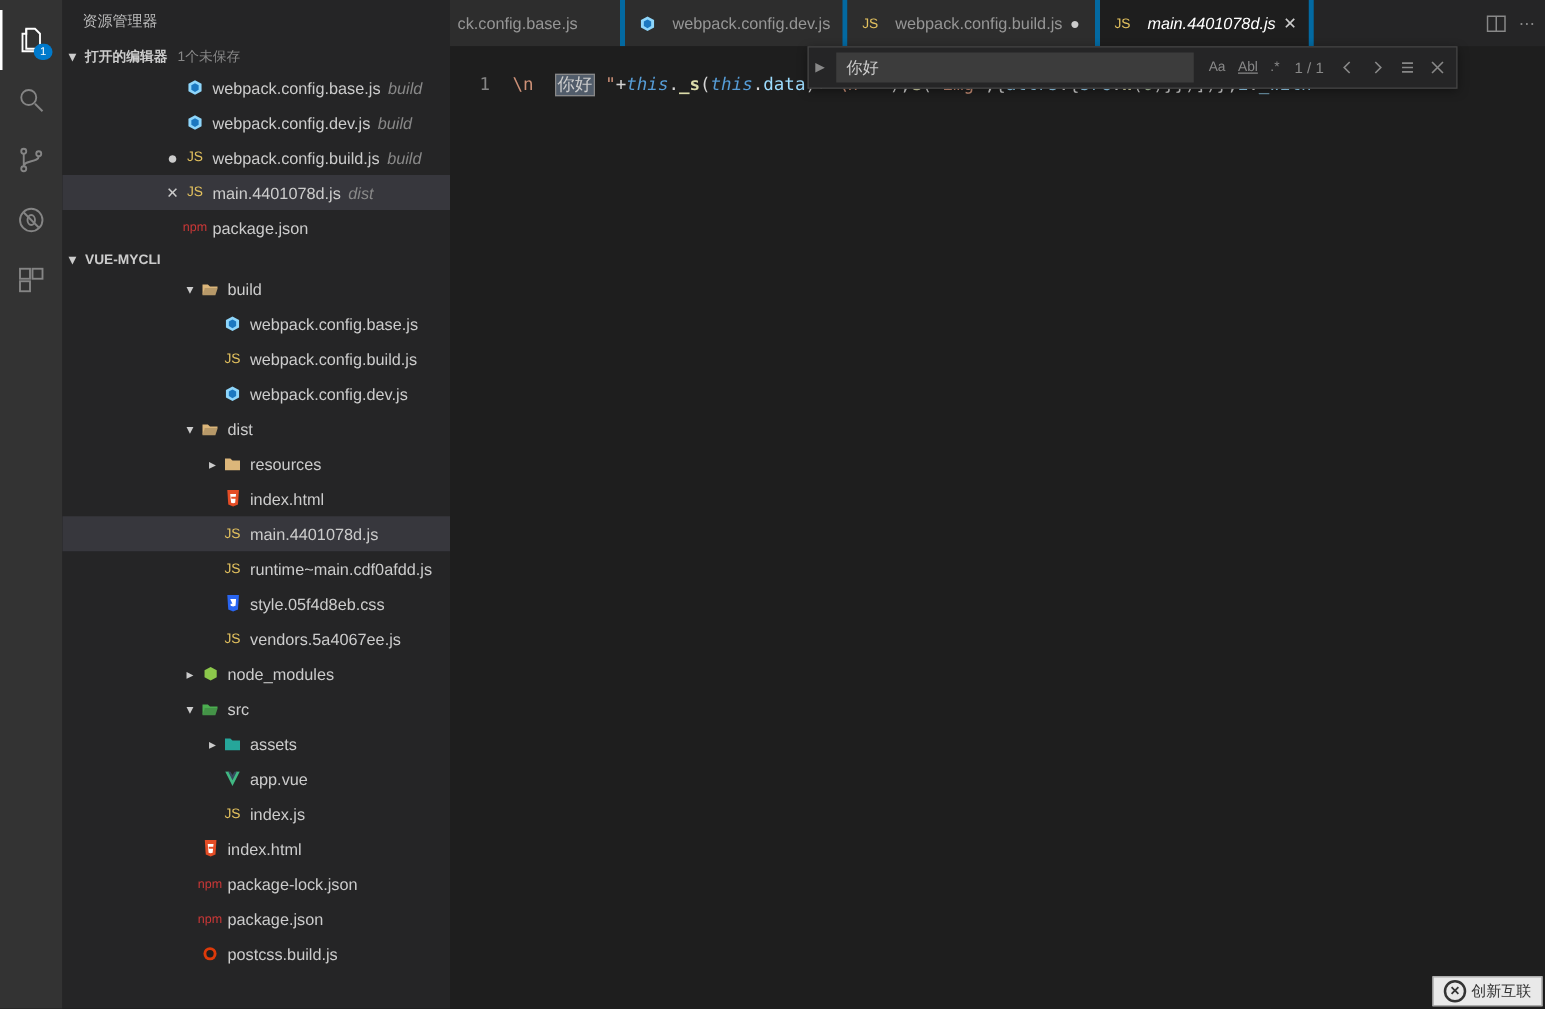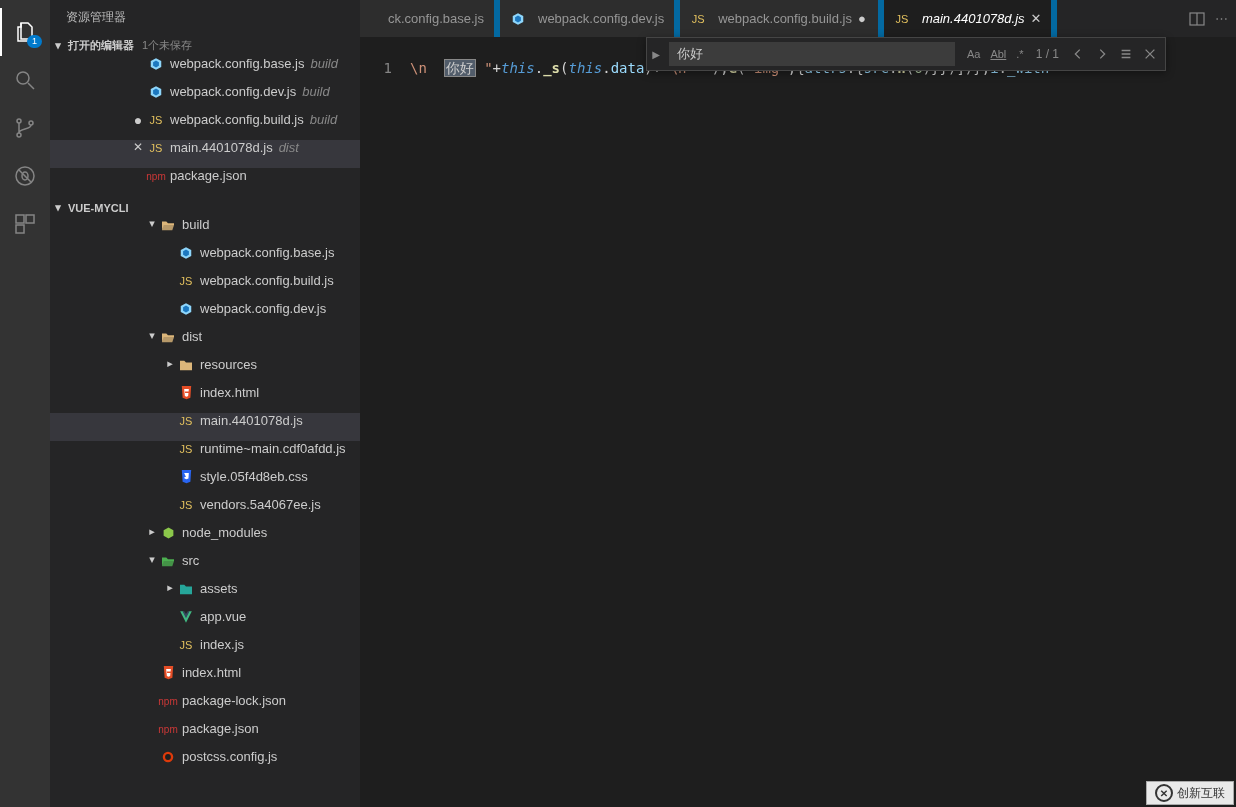--- a/index.html
+++ b/index.html
@@ -84,20 +84,21 @@
 }
 .twistie {
   width: 16px;
   text-align: center;
   display: inline-block;
   color: #cccccc;
   font-size: 11px;
 }
 .tree-item {
   display: flex;
+  align-items: center;
   height: 28px;
   padding-right: 8px;
   cursor: pointer;
   white-space: nowrap;
 }
 .tree-item.selected { background: #37373d; }
 .tree-icon {
   width: 16px;
   height: 16px;
   display: inline-flex;
@@ -142,25 +143,24 @@
   height: 37px;
   background: #252526;
   display: flex;
   align-items: stretch;
 }
 .tab {
   display: flex;
   align-items: center;
   padding: 0 10px;
   background: #2d2d2d;
-  border-right: 6px solid #0369a1;
+  border-right: 4px solid #0369a1;
   color: #969696;
   gap: 6px;
   min-width: 0;
-  justify-content: flex-end;
 }
 .tab.active {
   background: #1e1e1e;
   color: #ffffff;
 }
 .tab .tab-label { font-style: italic; }
 .tab .tab-label.no-italic { font-style: normal; }
 .tab-dirty { width:10px; color:#ccc;}
 .tab-right-actions{
   display:flex;
@@ -540,21 +540,21 @@
       </div>
       <div class="tree-item" style="padding-left: 22px;">
         <span style="width:72px;"></span>
         <span class="twistie"></span>
         <span class="tree-icon icon-postcss">
           <svg width="14" height="14" viewBox="0 0 24 24">
             <circle fill="#dd3a0a" cx="12" cy="12" r="9"></circle>
             <circle fill="#1e1e1e" cx="12" cy="12" r="5"></circle>
           </svg>
         </span>
-        <span class="tree-label">postcss.config.js</span>
+        <span class="tree-label">postcss.build.js</span>
       </div>
     </div>
 </div>
 
 <div class="main">
   <div class="tabs">
     <div id="tab-container" style="display:flex;flex:1;overflow:hidden;">
         <div class="tab" style="min-width: 140px; padding-left: 6px;">
           <span class="tab-label no-italic">ck.config.base.js</span>
         </div>

